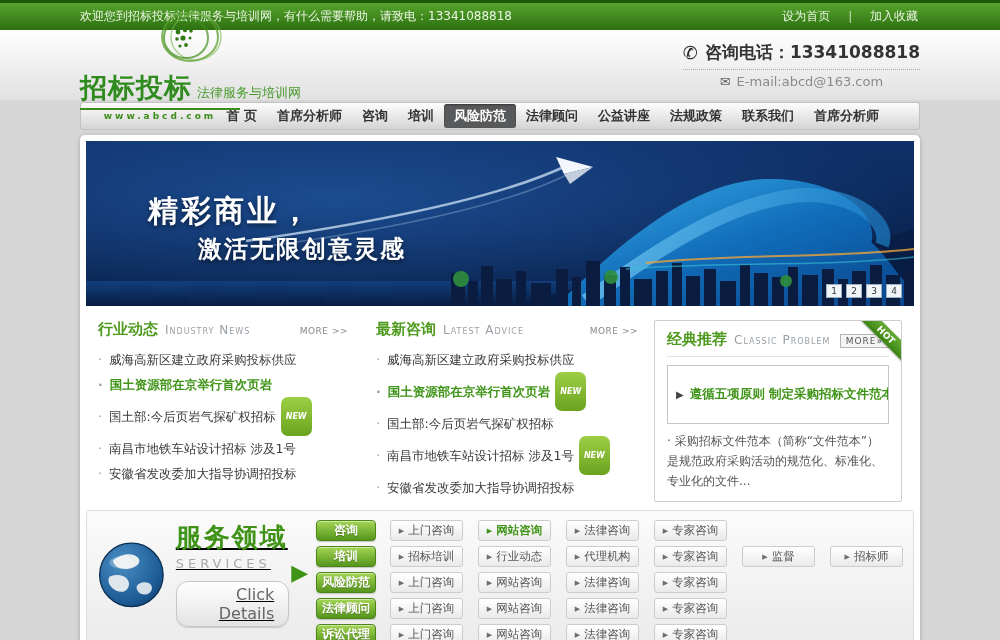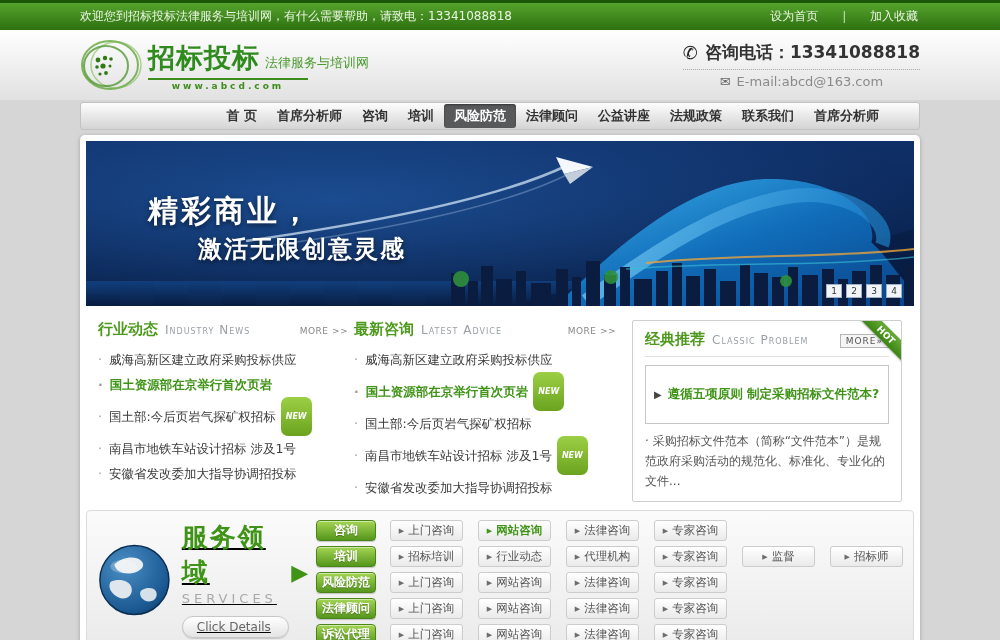--- a/index.html
+++ b/index.html
@@ -3,27 +3,27 @@
 <meta charset="utf-8">
 <style>
   * { box-sizing: border-box; margin: 0; padding: 0; }
   html,body { width:1000px; height:640px; overflow:hidden; }
   body { font-family:"DejaVu Sans","Liberation Sans",sans-serif; background:#d6d6d6; }
 
   
   .topbar { height:30px; background:linear-gradient(#55a42c,#2e7011); border-top:3px solid #1d5708;
             display:flex; align-items:center; justify-content:space-between; padding:0 82px 0 80px; }
   .topbar span { color:#eaf5e2; font-size:12px; }
-  .topbar .links { display:flex; gap:20px; }
+  .topbar .links { display:flex; gap:14px; }
   .topbar .links span { cursor:pointer; }
 
   
   .header { height:70px; background:linear-gradient(#ffffff,#e1e1e1); }
   .header-inner { width:840px; margin:0 auto; height:100%; display:flex; align-items:center; justify-content:space-between; position:relative; }
-  .logo { display:flex; align-items:center; gap:6px; cursor:pointer; }
+  .logo { display:flex; align-items:center; gap:6px; cursor:pointer;flex-direction:column; }
   .logo-text .row1 { display:flex; align-items:baseline; gap:5px; }
   .logo-cn { font-size:27px; font-weight:bold; color:#2f8b1d; letter-spacing:1px; }
   .logo-tag { font-size:13px; color:#4a9a2e; }
   .logo-domain { border-top:2px solid #3e8d1c; margin-top:2px; width:160px; text-align:center;
                  font-size:9px; letter-spacing:3px; color:#3e8d1c; font-weight:bold; padding-top:1px; }
   .contact { text-align:left; }
   .contact .phone { font-size:17px; font-weight:bold; color:#333; display:flex; align-items:center; gap:7px;
                     padding-bottom:5px; border-bottom:1px dotted #aaa; }
   .contact .phone .ic { font-size:18px; color:#222; }
   .contact .mail { font-size:13px; color:#8a8a8a; margin-top:4px; display:flex; align-items:center; gap:6px; justify-content:center; }
@@ -51,21 +51,21 @@
   .banner-pager span { width:16px; height:14px; background:#f2f5f8; border:1px solid #9db0c6; color:#333;
                        font-size:9px; display:flex; align-items:center; justify-content:center; cursor:pointer; }
 
   
   .columns { display:flex; margin-top:14px; padding:0 12px; min-height:138px; }
   .col-hd { display:flex; align-items:baseline; }
   .col-hd .cn { font-size:15px; font-weight:bold; color:#4e9a1e; }
   .col-hd .en { font-size:12px; color:#9aa0a6; margin-left:7px; font-variant:small-caps; letter-spacing:1px; }
   .col-hd .more { margin-left:auto; font-size:9px; color:#888; letter-spacing:.5px; cursor:pointer; }
   .news { width:250px; }
-  .news + .news { width:262px; margin-left:6px; }
+  .news + .news { width:262px; margin-left:28px; }
   .news ul { list-style:none; margin-top:8px; }
   .news li { font-size:12.5px; color:#3a3a3a; line-height:25px; cursor:pointer; white-space:nowrap; }
   .news li .b { color:#999; margin-right:7px; }
   .news li.hl { color:#3f9417; font-weight:bold; }
   .badge-new { display:inline-block; background:linear-gradient(#9ccf45,#6ba31f); color:#fff; font-size:8px;
                font-weight:bold; font-style:italic; padding:7px 5px; border-radius:7px; margin-left:5px; vertical-align:2px; }
 
   
   .classic { flex:1; margin-left:16px; border:1px solid #cfcfcf; border-radius:2px; position:relative;
              overflow:hidden; padding:9px 12px 10px; background:#fff; }
@@ -89,22 +89,22 @@
 
   
   .services { margin-top:8px; border:1px solid #dcdcdc; border-radius:4px;
               background:linear-gradient(#fbfbfb,#ebebeb); display:flex; align-items:flex-start;
               padding:9px 10px; height:136px; }
   .promo { width:212px; display:flex; align-items:center; gap:10px; }
   .promo-text { display:flex; flex-direction:column;text-decoration:underline; }
   .promo-title { font-size:26px; font-weight:bold; color:#3f9417; letter-spacing:2px; }
   .promo-en { font-size:13px; color:#a9a9a9; letter-spacing:4px; margin-top:1px; }
   .btn-click { margin-top:10px; border:1px solid #c7c7c7; border-radius:12px;
-               background:linear-gradient(#ffffff,#e3e3e3); padding:3px 14px; font-size:12px; color:#666;
-               cursor:pointer; text-align:left; box-shadow:0 1px 1px rgba(0,0,0,.15); }
+               background:linear-gradient(#ffffff,#e3e3e3); padding:3px 14px; font-size:16px; color:#666;
+               cursor:pointer; text-align:right; box-shadow:0 1px 1px rgba(0,0,0,.15); }
   .promo-arrow { color:#3f9417; font-size:22px; margin:40px 4px 0 2px; }
   .cats { display:flex; flex-direction:column; gap:5px; width:66px; margin-left:4px; }
   .cat-btn { height:21px; background:linear-gradient(#a4d553,#55961c); border:1px solid #4a8517;
              border-radius:4px; color:#fff; font-size:12px; font-weight:bold; text-align:center;
              line-height:19px; cursor:pointer; box-shadow:inset 0 1px 0 rgba(255,255,255,.5), 0 1px 1px rgba(0,0,0,.2);
              text-shadow:0 1px 1px rgba(0,0,0,.3); }
   .grid { flex:1; margin-left:14px; display:flex; flex-direction:column; gap:5px; }
   .grid-row { display:flex; gap:15px; }
   .gbtn { width:73px; height:21px; border:1px solid #ccc; border-radius:3px;
           background:linear-gradient(#ffffff,#eaeaea); font-size:11.5px; color:#555; cursor:pointer;

